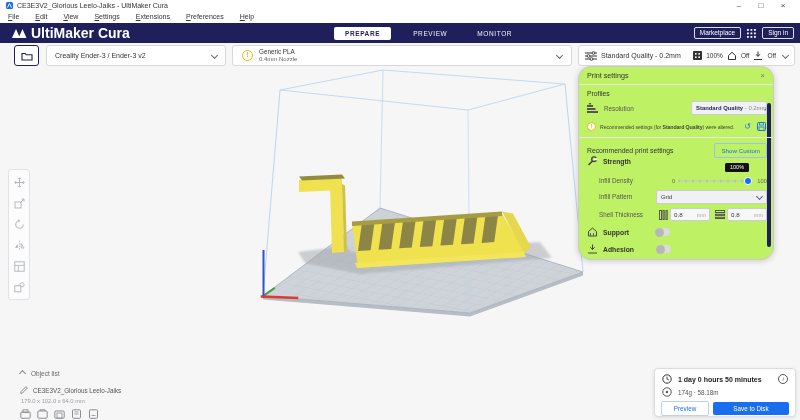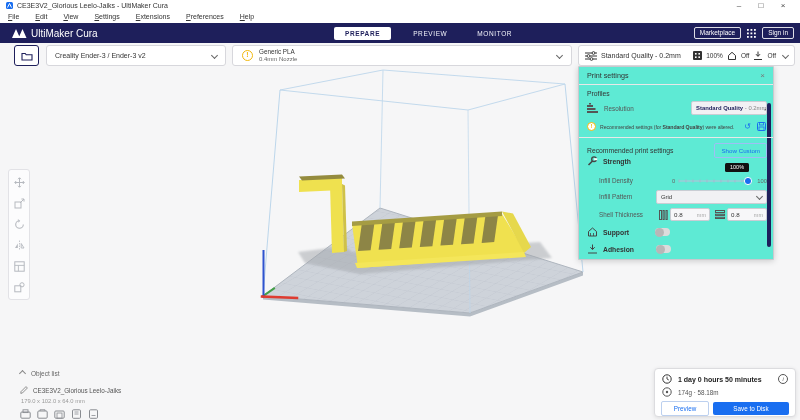--- a/index.html
+++ b/index.html
@@ -8,37 +8,37 @@
   .abs{position:absolute;}
   .flex{display:flex;align-items:center;}
   
   .titlebar{left:0;top:0;width:800px;height:11px;background:#ffffff;display:flex;align-items:center;
             padding:0 6px;box-sizing:border-box;font-size:7px;color:#333;}
   .win-ctl{width:22px;text-align:center;font-size:8px;color:#444;line-height:11px;}
   .menubar{left:0;top:11px;width:800px;height:12px;background:#ffffff;display:flex;align-items:center;}
   .menu-item{font-size:7px;color:#333;padding:0 8px;line-height:12px;}
   .menu-item::first-letter{text-decoration:underline;}
   .appbar{left:0;top:23px;width:800px;height:20px;background:#1e1f5b;display:flex;align-items:center;}
-  .brand{display:flex;align-items:center;gap:4px;margin-left:12px;color:#fff;font-size:10px;font-weight:400;}
+  .brand{display:flex;align-items:center;gap:4px;margin-left:12px;color:#fff;font-size:14px;font-weight:700;}
   .tabs{position:absolute;left:334px;top:0;height:20px;display:flex;align-items:center;gap:14px;}
   .tab{font-size:6.5px;letter-spacing:.6px;color:#f2f3fa;padding:3px 8px;font-weight:500;}
   .tab.active{background:#ffffff;color:#1e1f5b;border-radius:2px;padding:3px 11px;font-weight:700;}
   .appbar-right{position:absolute;right:6px;top:0;height:20px;display:flex;align-items:center;gap:6px;}
   .navy-btn{border:1px solid rgba(255,255,255,.85);border-radius:2px;color:#fff;font-size:6.5px;
             padding:2px 5px;line-height:1;}
   
   .card{background:#fff;border:1px solid #d7d7dc;border-radius:3px;box-sizing:border-box;}
   .chv{display:inline-block;width:4px;height:4px;border-right:1.2px solid #666;border-bottom:1.2px solid #666;
        transform:rotate(45deg);}
   .chv-up{transform:rotate(-135deg);}
   .warnbadge{width:11px;height:11px;border:1.6px solid #f1b80e;border-radius:50%;box-sizing:border-box;
              color:#f1b80e;font-size:7px;font-weight:700;text-align:center;line-height:8px;background:#fff;}
   
-  .panel{left:578px;top:66px;width:194px;height:192px;background:#5eead4;border:1px solid #c9c9ce;
-         border-radius:1px;box-shadow:0 1px 6px rgba(0,0,0,.18);z-index:5;}
+  .panel{left:578px;top:66px;width:194px;height:192px;background:#bef264;border:1px solid #c9c9ce;
+         border-radius:13px;box-shadow:0 1px 6px rgba(0,0,0,.18);z-index:5;}
   .p-label{font-size:6.8px;color:#333;}
   .p-sub{font-size:6.3px;color:#555;}
   .dropdown{background:#f1f1f4;border:1px solid #c9cdd4;border-radius:2px;box-sizing:border-box;height:14px;
             display:flex;align-items:center;padding:0 4px;font-size:5.9px;color:#333;white-space:nowrap;overflow:hidden;}
   .numfield{background:#f7f7f9;border:1px solid #c9cdd4;border-radius:2px;box-sizing:border-box;height:13px;
             display:flex;align-items:center;padding:0 3px;}
   .numfield input{border:0;background:transparent;width:20px;font-size:6.2px;color:#333;padding:0;outline:none;
                   font-family:"Liberation Sans",sans-serif;}
   .unit{font-size:5.5px;color:#aaa;margin-left:auto;}
   .tgl{width:15px;height:8px;background:#dcdcdc;border-radius:4px;position:relative;}

